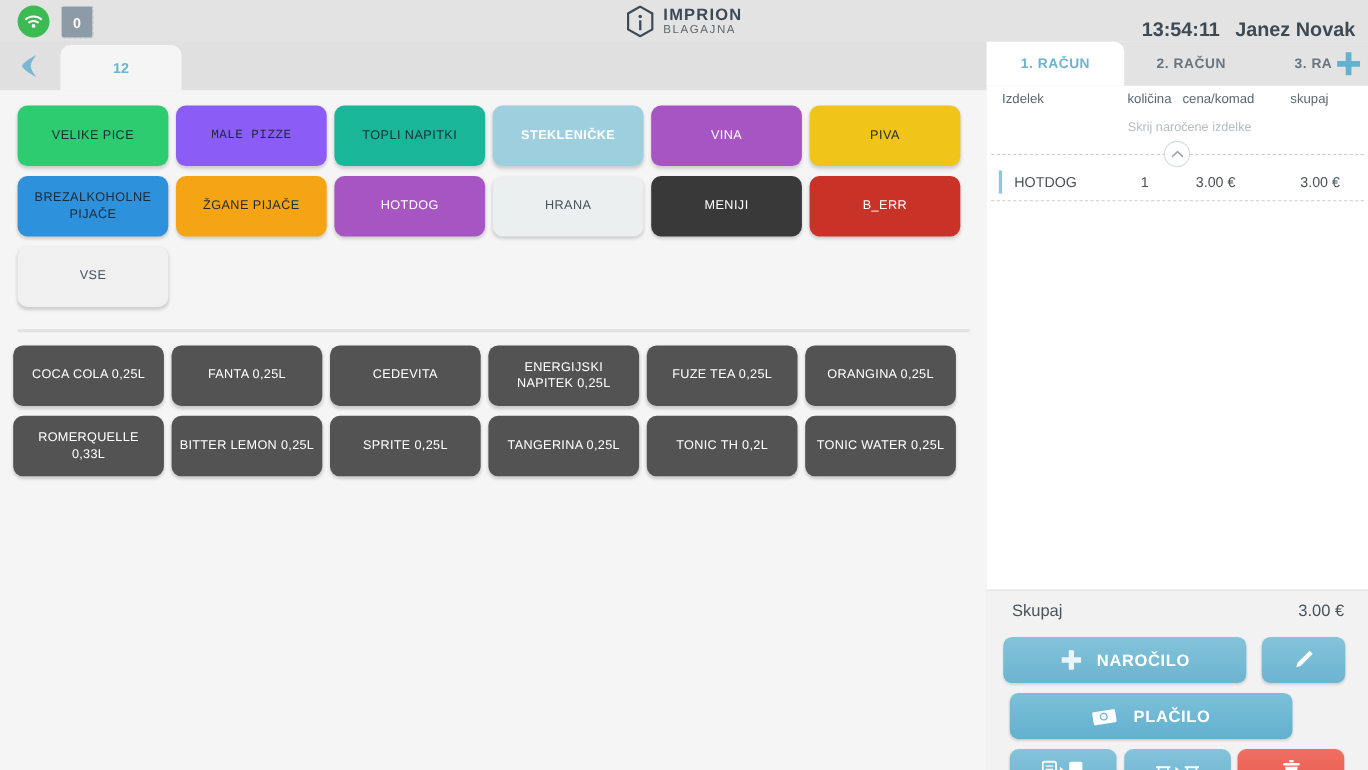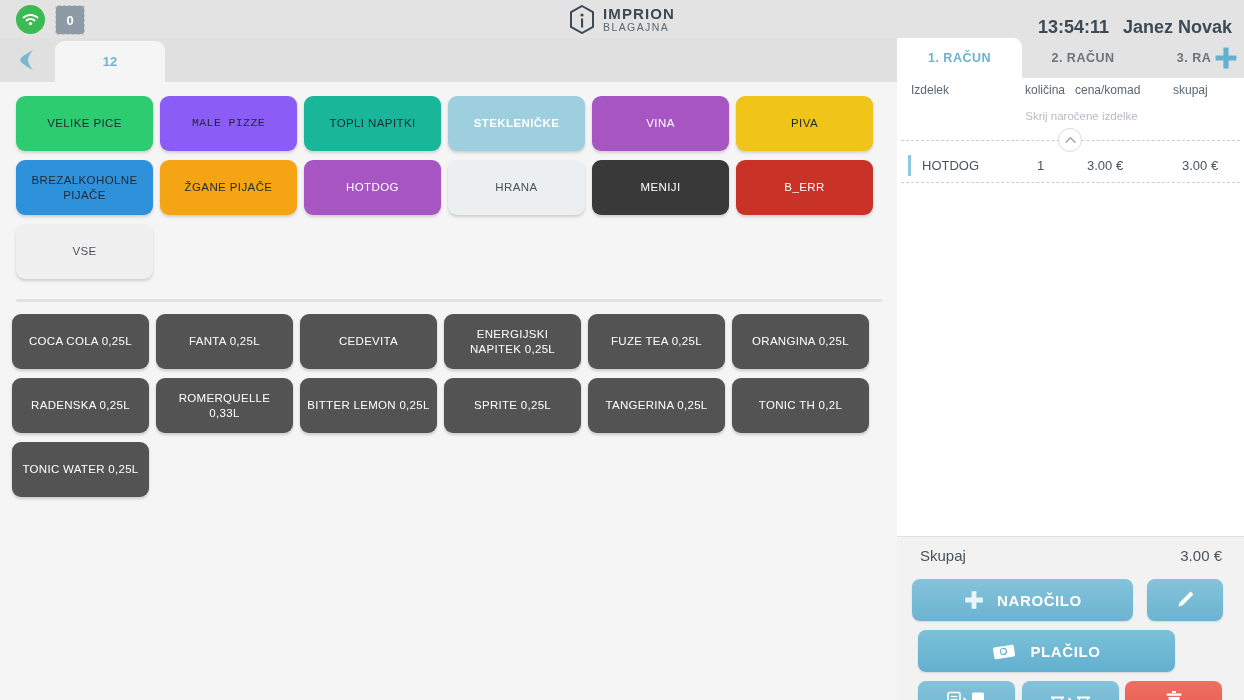--- a/index.html
+++ b/index.html
@@ -330,23 +330,20 @@
         <div class="prod-btn">
           <span>ENERGIJSKI NAPITEK 0,25L</span>
         </div>
         <div class="prod-btn">
           <span>FUZE TEA 0,25L</span>
         </div>
         <div class="prod-btn">
           <span>ORANGINA 0,25L</span>
         </div>
         <div class="prod-btn">
-          <span>RADENSKA 0,25L</span>
-        </div>
-        <div class="prod-btn">
           <span>ROMERQUELLE 0,33L</span>
         </div>
         <div class="prod-btn">
           <span>BITTER LEMON 0,25L</span>
         </div>
         <div class="prod-btn">
           <span>SPRITE 0,25L</span>
         </div>
         <div class="prod-btn">
           <span>TANGERINA 0,25L</span>

